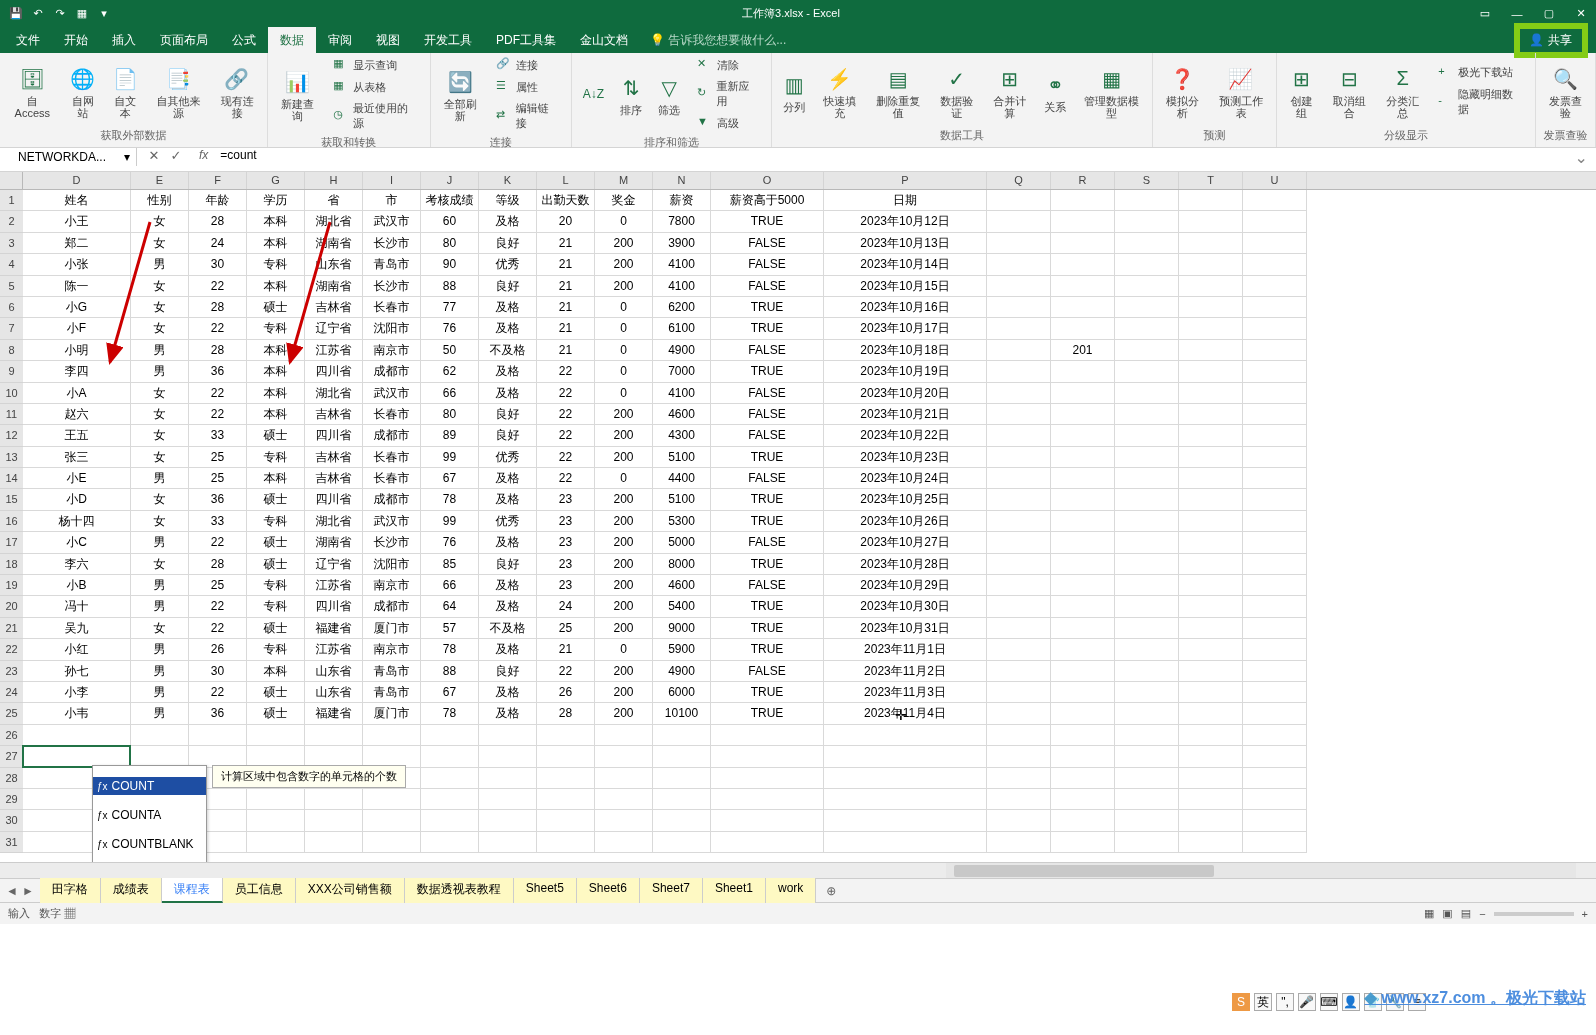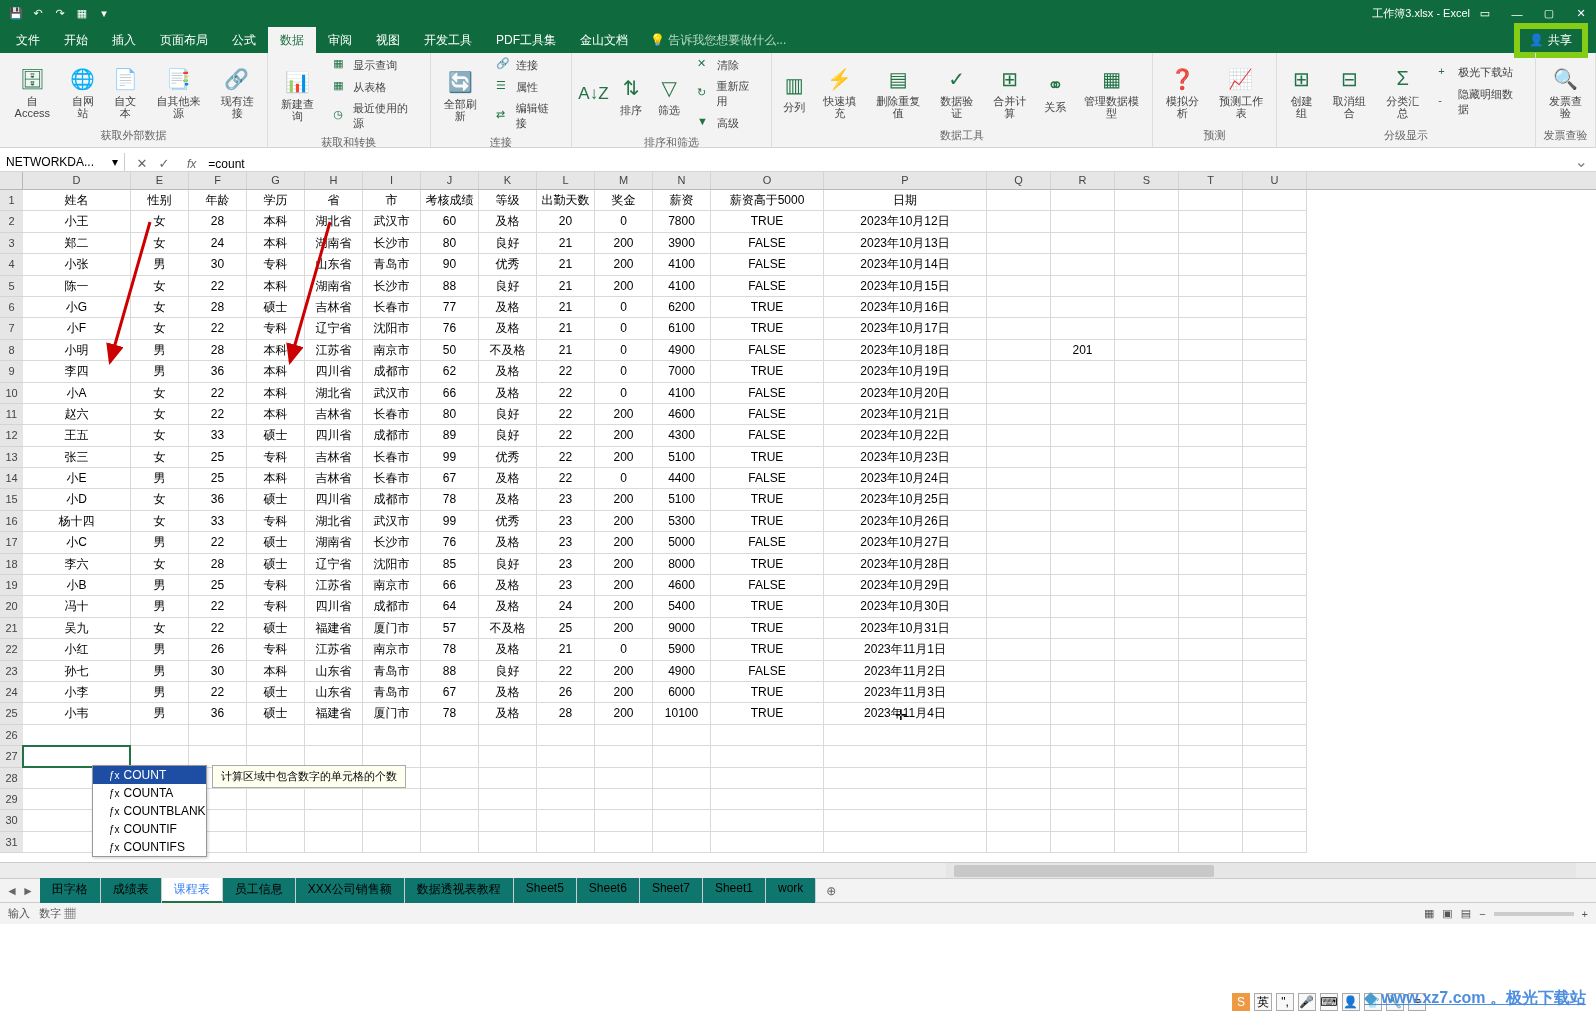--- a/index.html
+++ b/index.html
@@ -1,38 +1,38 @@
 <!DOCTYPE html>
 <html><head>
 <meta charset="utf-8">
 <style>
 *{margin:0;padding:0;box-sizing:border-box;font-family:"Microsoft YaHei",SimSun,sans-serif;}
 body{background:#fff;overflow:hidden;width:1596px;height:1035px;position:relative;}
 .titlebar{background:#0f6b3e;height:27px;display:flex;align-items:center;color:#fff;font-size:11px;}
 .titlebar .qat{display:flex;gap:6px;padding-left:8px;}
 .titlebar .qat span{width:16px;height:16px;display:flex;align-items:center;justify-content:center;cursor:pointer;}
-.titlebar .title{flex:1;text-align:right;}
+.titlebar .title{flex:1;text-align:center;}
 .titlebar .winbtns{display:flex;gap:2px;margin-left:auto;}
 .titlebar .winbtns span{width:30px;height:22px;display:flex;align-items:center;justify-content:center;cursor:pointer;}
 .ribbon-tabs{background:#0f6b3e;height:26px;display:flex;align-items:center;padding-left:4px;color:#fff;font-size:12px;}
 .ribbon-tabs .tab{padding:5px 12px;cursor:pointer;}
 .ribbon-tabs .tab.active{background:#f3f3f3;color:#217346;}
 .ribbon-tabs .tell{color:#b8d9c8;margin-left:10px;}
 .ribbon-tabs .share{margin-left:auto;padding:3px 10px;border:6px solid #84cc16;margin-right:8px;}
 .ribbon{background:#f3f3f3;height:95px;border-bottom:1px solid #d4d4d4;display:flex;font-size:11px;}
 .ribbon-group{border-right:1px solid #ddd;display:flex;flex-direction:column;padding:2px 4px;}
 .ribbon-group .buttons{flex:1;display:flex;align-items:center;gap:2px;}
 .ribbon-group .label{text-align:center;color:#666;font-size:11px;padding:2px 0;}
 .rbtn{display:flex;flex-direction:column;align-items:center;justify-content:center;padding:2px 4px;cursor:pointer;min-width:36px;}
 .rbtn .ico{width:28px;height:32px;display:flex;align-items:center;justify-content:center;font-size:20px;color:#217346;}
 .rbtn .lbl{text-align:center;font-size:11px;color:#444;line-height:12px;}
 .rbtn-sm{display:flex;align-items:center;gap:4px;padding:2px 4px;cursor:pointer;font-size:11px;color:#444;}
 .rbtn-sm .ico{width:16px;height:16px;color:#217346;}
 .col-stack{display:flex;flex-direction:column;justify-content:center;gap:2px;padding:0 4px;}
-.namebox-row{height:24px;border-bottom:1px solid #d4d4d4;display:flex;align-items:flex-end;background:#fff;}
+.namebox-row{height:24px;border-bottom:1px solid #d4d4d4;display:flex;align-items:flex-start;background:#fff;padding-left:12px;}
 .namebox{width:125px;border-right:1px solid #ccc;padding:2px 6px;font-size:12px;display:flex;align-items:center;justify-content:space-between;}
 .fx-btns{display:flex;gap:4px;padding:0 8px;}
 .fx-btns span{cursor:pointer;font-size:13px;color:#666;width:18px;text-align:center;}
 .fx-label{font-style:italic;color:#666;padding:0 6px;font-size:12px;}
 .formula-bar{flex:1;padding:0 6px;font-size:12px;}
 .grid-area{position:relative;height:690px;overflow:hidden;}
 .col-headers{display:flex;background:#e6e6e6;border-bottom:1px solid #b8b8b8;height:18px;font-size:11px;}
 .col-headers .corner{width:23px;border-right:1px solid #b8b8b8;background:#e6e6e6;}
 .col-headers .ch{text-align:center;border-right:1px solid #d4d4d4;line-height:17px;color:#444;}
 .grid-body{display:flex;}
@@ -42,29 +42,29 @@
 .row{display:flex;height:21.4px;}
 .cell{border-right:1px solid #d9d9d9;border-bottom:1px solid #d9d9d9;text-align:center;font-size:12px;line-height:21px;overflow:hidden;white-space:nowrap;}
 .namecol{width:108px;}
 .std{width:58px;}
 .salgt{width:113px;}
 .date{width:163px;}
 .empty{width:64px;}
 .row1 .cell{font-size:12px;}
 .active-cell{position:absolute;border:2px solid #217346;background:#fff;z-index:5;pointer-events:none;}
 .sugg{position:absolute;background:#fff;border:1px solid #999;font-size:12px;z-index:10;box-shadow:1px 1px 3px rgba(0,0,0,0.2);}
-.sugg .item{padding:2px 16px;cursor:pointer;display:flex;align-items:center;gap:4px;}
+.sugg .item{padding:2px 4px;cursor:pointer;display:flex;align-items:center;gap:4px;margin-top:11px;}
 .sugg .item.sel{background:#1e4ea3;color:#fff;}
 .sugg-tip{position:absolute;background:#fffff0;border:1px solid #aaa;padding:3px 8px;font-size:11px;z-index:10;}
 .formula-cell{text-align:left;padding-left:4px;}
 .arrow{position:absolute;z-index:3;pointer-events:none;}
 .sheet-tabs{height:24px;border-top:1px solid #ccc;display:flex;align-items:center;background:#f3f3f3;font-size:12px;}
 .sheet-tabs .navs{display:flex;gap:4px;padding:0 6px;}
 .sheet-tabs .navs span{cursor:pointer;color:#666;}
-.sheet-tabs .tab{padding:3px 12px;border-right:1px solid #ccc;cursor:pointer;background:#0f766e;}
+.sheet-tabs .tab{padding:3px 12px;border-right:1px solid #ccc;cursor:pointer;background:#fef9c3;}
 .sheet-tabs .tab.active{background:#fff;border-bottom:2px solid #217346;color:#3b82f6;}
 .sheet-tabs .add{padding:0 10px;cursor:pointer;color:#666;}
 .statusbar{height:22px;background:#f3f3f3;border-top:1px solid #ccc;display:flex;align-items:center;padding:0 8px;font-size:11px;color:#555;justify-content:space-between;}
 .statusbar .right{display:flex;gap:8px;align-items:center;}
 .watermark{position:absolute;right:10px;bottom:26px;font-size:16px;color:#48d;font-weight:bold;opacity:0.95;pointer-events:none;text-decoration:underline;}
 .ime-bar{position:absolute;right:170px;bottom:24px;display:flex;gap:4px;align-items:center;font-size:12px;}
 .ime-bar span{width:18px;height:18px;border:1px solid #aaa;display:flex;align-items:center;justify-content:center;cursor:pointer;background:#f8f8f8;}
 .cursor-dot{position:absolute;z-index:20;font-size:14px;color:#000;pointer-events:none;}
 .hscroll{height:16px;background:#ececec;border-top:1px solid #ccc;display:flex;justify-content:flex-end;}
 .hscroll .track{width:630px;background:#e6e6e6;margin-right:20px;position:relative;}
@@ -174,21 +174,21 @@
             <span class="ico">⇄</span>
             <span>编辑链接</span>
           </div>
       </div>
     </div>
     <div class="label">连接</div>
   </div>
   <div class="ribbon-group">
     <div class="buttons">
       <div class="rbtn" style="min-width:24px">
-          <div class="ico" style="font-size:17px">A↓Z</div>
+          <div class="ico" style="font-size:12px">A↓Z</div>
         </div>
       <div class="rbtn">
           <div class="ico">⇅</div>
           <div class="lbl">排序</div>
         </div>
       <div class="rbtn">
           <div class="ico">▽</div>
           <div class="lbl">筛选</div>
         </div>
       <div class="col-stack">

